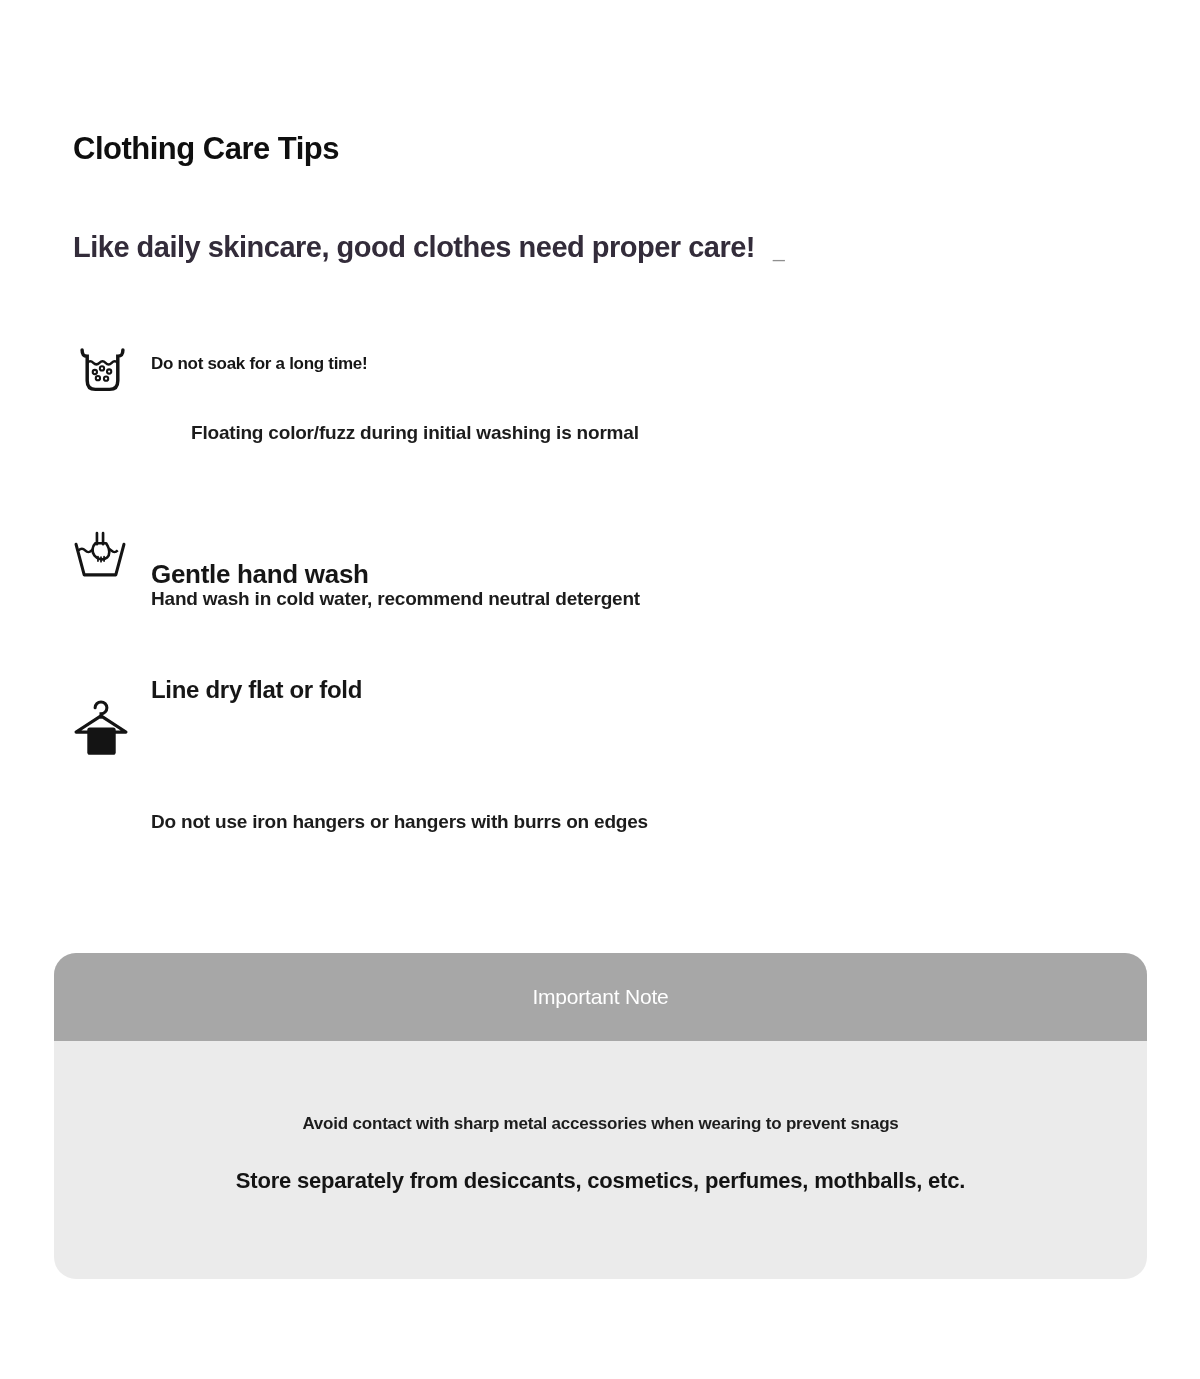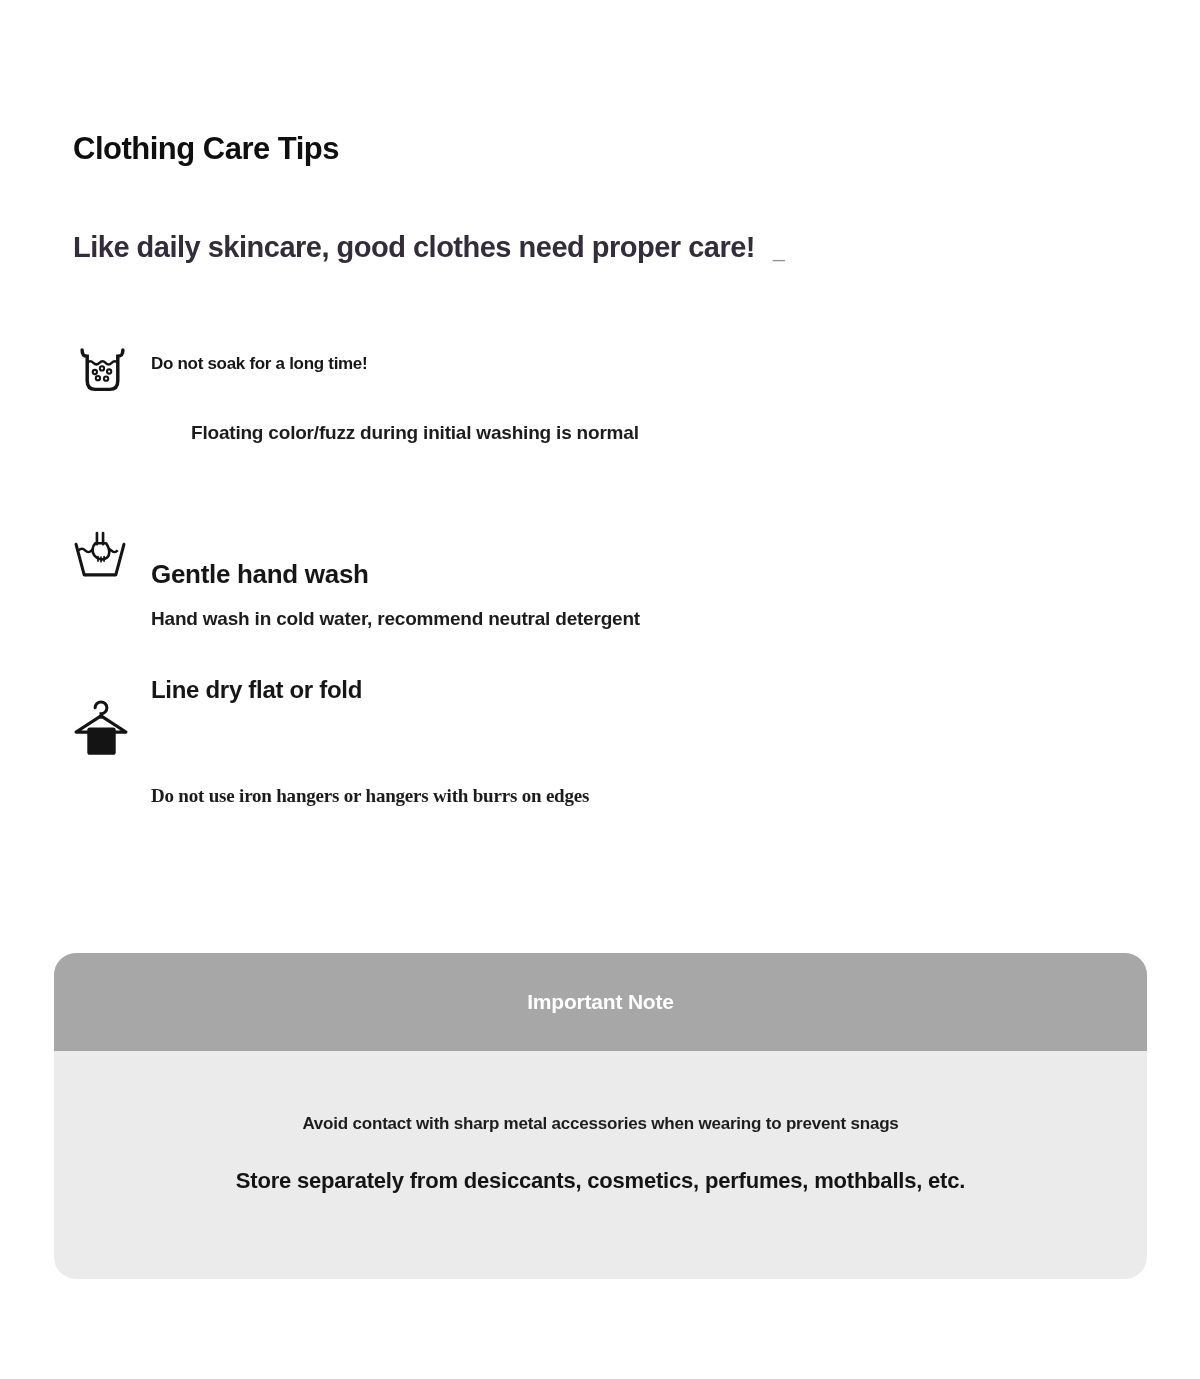--- a/index.html
+++ b/index.html
@@ -63,40 +63,40 @@
   .care-desc {
     position: absolute;
     left: 151px;
     font-size: 19px;
     font-weight: 700;
     color: #1c1c1c;
     letter-spacing: -0.2px;
     white-space: nowrap;
   }
   .desc-1 { top: 422px; margin-left: 40px; }
-  .desc-2 { top: 608px; }
-  .desc-3 { top: 785px; font-family: Liberation Serif, serif; }
+  .desc-2 { top: 588px; }
+  .desc-3 { top: 811px; }
   .note-card {
     position: absolute;
     left: 54px;
     top: 953px;
     width: 1093px;
     height: 326px;
     background: var(--note-bg, #ebebeb);
     border-radius: 22px;
   }
   .note-header {
-    height: 98px;
+    height: 88px;
     background: var(--banner-bg, #a7a7a7);
     border-radius: 22px 22px 0 0;
     display: flex;
     align-items: center;
     justify-content: center;
     font-size: 21px;
-    font-weight: 700;
+    font-weight: 400;
     color: var(--banner-text, #ffffff);
     letter-spacing: -0.2px;
   }
   .note-line {
     position: absolute;
     left: 0;
     width: 100%;
     text-align: center;
     letter-spacing: -0.2px;
   }

